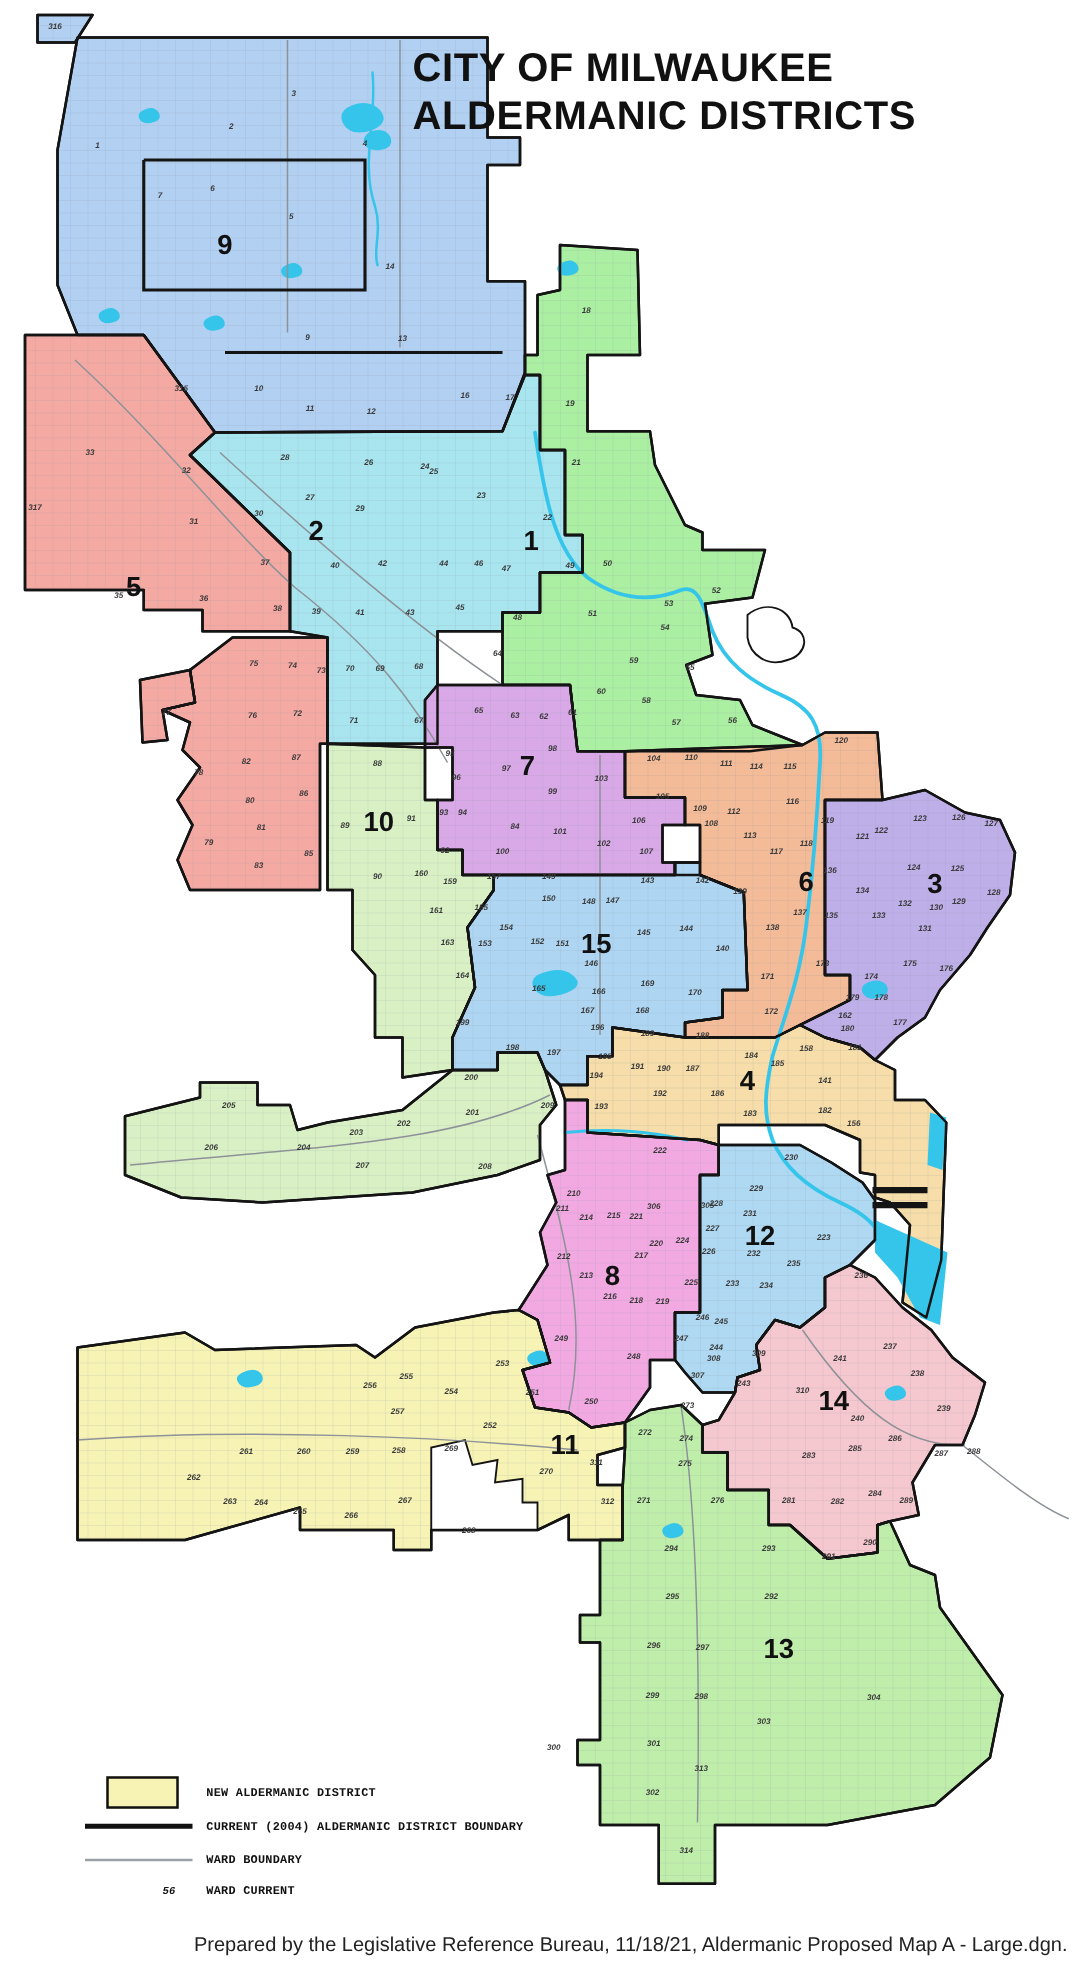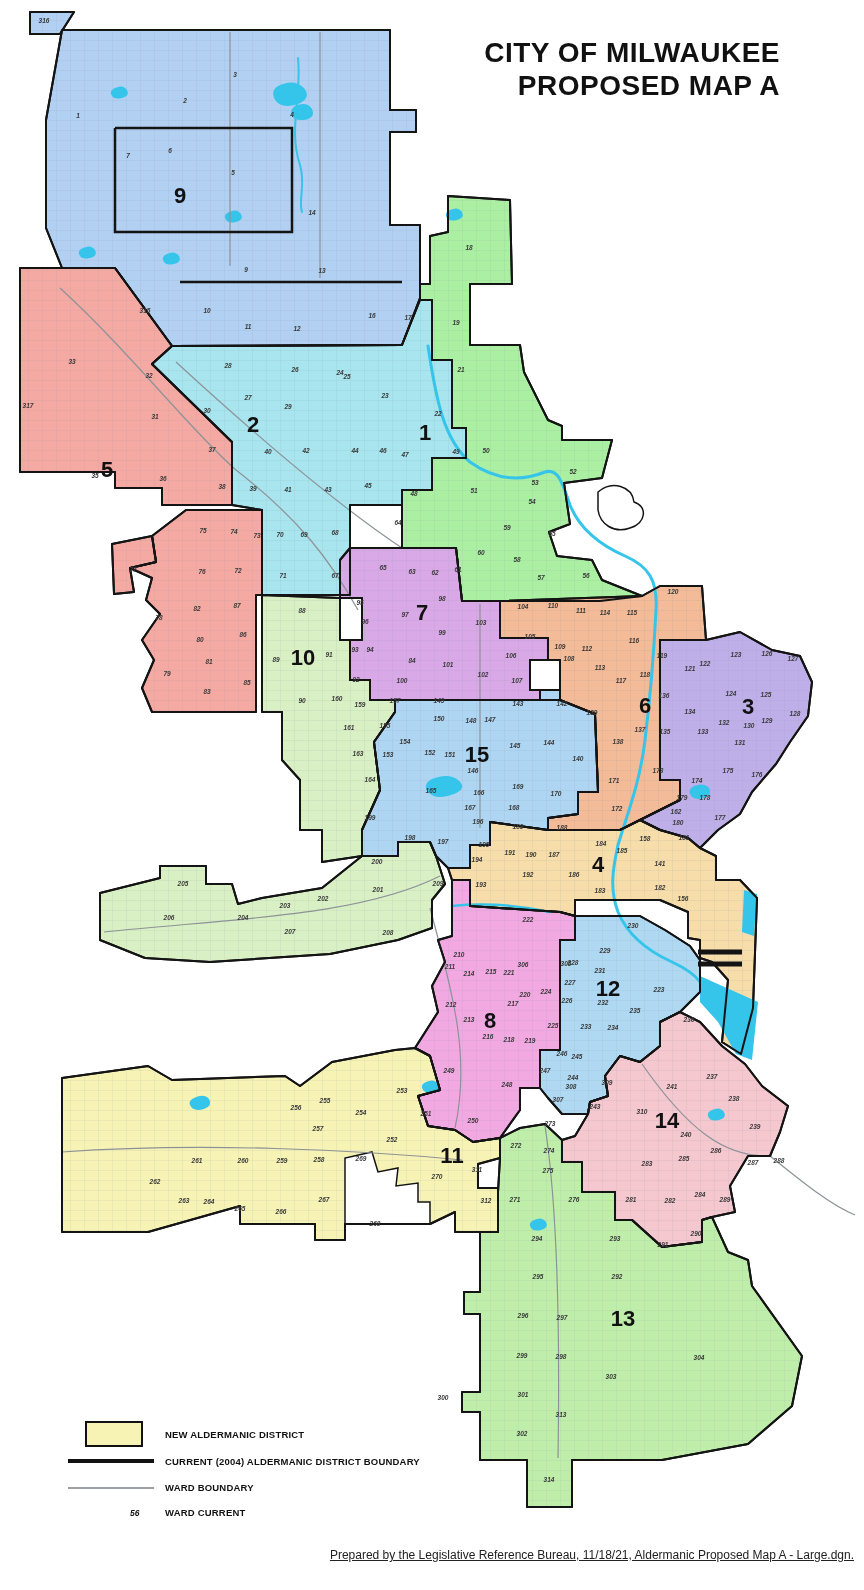--- a/index.html
+++ b/index.html
@@ -1,31 +1,31 @@
 <!DOCTYPE html>
 <html><head>
 <meta charset="utf-8">
 <style>
   html,body{margin:0;padding:0;background:#ffffff;}
   .stage{position:relative;width:864px;height:1590px;background:#ffffff;overflow:hidden;
          font-family:"Liberation Sans", sans-serif;}
   .map-svg{position:absolute;left:0;top:0;}
-  .title-block{position:absolute;left:330px;top:36px;width:450px;text-align:right;
-               font-weight:bold;font-size:28px;line-height:1.18;color:#111;letter-spacing:.5px;}
-  .legend{position:absolute;left:60px;top:1390px;width:430px;height:140px;font-weight:bold;color:#111;}
+  .title-block{position:absolute;left:330px;top:36px;width:450px;text-align:left;
+               font-weight:bold;font-size:32px;line-height:1.18;color:#111;letter-spacing:.5px;}
+  .legend{position:absolute;left:60px;top:1390px;width:430px;height:140px;font-weight:bold;color:#111;font-family:Liberation Mono, monospace;}
   .legend .swatch{position:absolute;left:25px;top:31px;width:58px;height:26px;background:#f6f3b5;border:2px solid #111;box-sizing:border-box;}
   .legend .lbl{position:absolute;font-size:9.5px;letter-spacing:.2px;white-space:nowrap;}
   .legend .lbl1{left:105px;top:39px;}
   .legend .line-thick{position:absolute;left:8px;top:69px;width:86px;height:4px;background:#111;}
   .legend .lbl2{left:105px;top:66px;}
   .legend .line-thin{position:absolute;left:8px;top:97px;width:86px;height:1.5px;background:#9aa0a6;}
   .legend .lbl3{left:105px;top:92px;}
   .legend .ward-num{position:absolute;left:70px;top:118px;font-size:8.5px;font-style:italic;}
   .legend .lbl4{left:105px;top:117px;}
-  .footer{position:absolute;right:10px;top:1548px;font-size:12px;color:#222;text-decoration:underline;}
+  .footer{position:absolute;right:10px;top:1548px;font-size:16px;color:#222;}
 </style>
 </head>
 <body>
 
 <div class="stage">
 
   <svg class="map-svg" id="mapsvg" width="864" height="1590" viewBox="0 0 864 1590">
     <defs>
       <pattern id="gridPat" width="14" height="10" patternUnits="userSpaceOnUse">
         <path d="M0,0 H14 M0,0 V10" stroke="#8893a0" stroke-width="0.4" fill="none"></path>
@@ -462,21 +462,21 @@
         <text x="490" y="1028" text-anchor="middle" fill="#111111" font-size="22" font-weight="bold" font-family="&quot;Liberation Sans&quot;,sans-serif">8</text>
         <text x="608" y="996" text-anchor="middle" fill="#111111" font-size="22" font-weight="bold" font-family="&quot;Liberation Sans&quot;,sans-serif">12</text>
         <text x="667" y="1128" text-anchor="middle" fill="#111111" font-size="22" font-weight="bold" font-family="&quot;Liberation Sans&quot;,sans-serif">14</text>
         <text x="452" y="1163" text-anchor="middle" fill="#111111" font-size="22" font-weight="bold" font-family="&quot;Liberation Sans&quot;,sans-serif">11</text>
         <text x="623" y="1326" text-anchor="middle" fill="#111111" font-size="22" font-weight="bold" font-family="&quot;Liberation Sans&quot;,sans-serif">13</text>
       </g>
   </svg>
 
   <div class="title-block">
     <div>CITY OF MILWAUKEE</div>
-    <div>PROPOSED MAP A</div>
+    <div>ALDERMANIC DISTRICTS</div>
   </div>
 
   <div class="legend">
     <div class="swatch"></div>
     <div class="lbl lbl1">NEW ALDERMANIC DISTRICT</div>
     <div class="line-thick"></div>
     <div class="lbl lbl2">CURRENT (2004) ALDERMANIC DISTRICT BOUNDARY</div>
     <div class="line-thin"></div>
     <div class="lbl lbl3">WARD BOUNDARY</div>
     <div class="ward-num">56</div>

